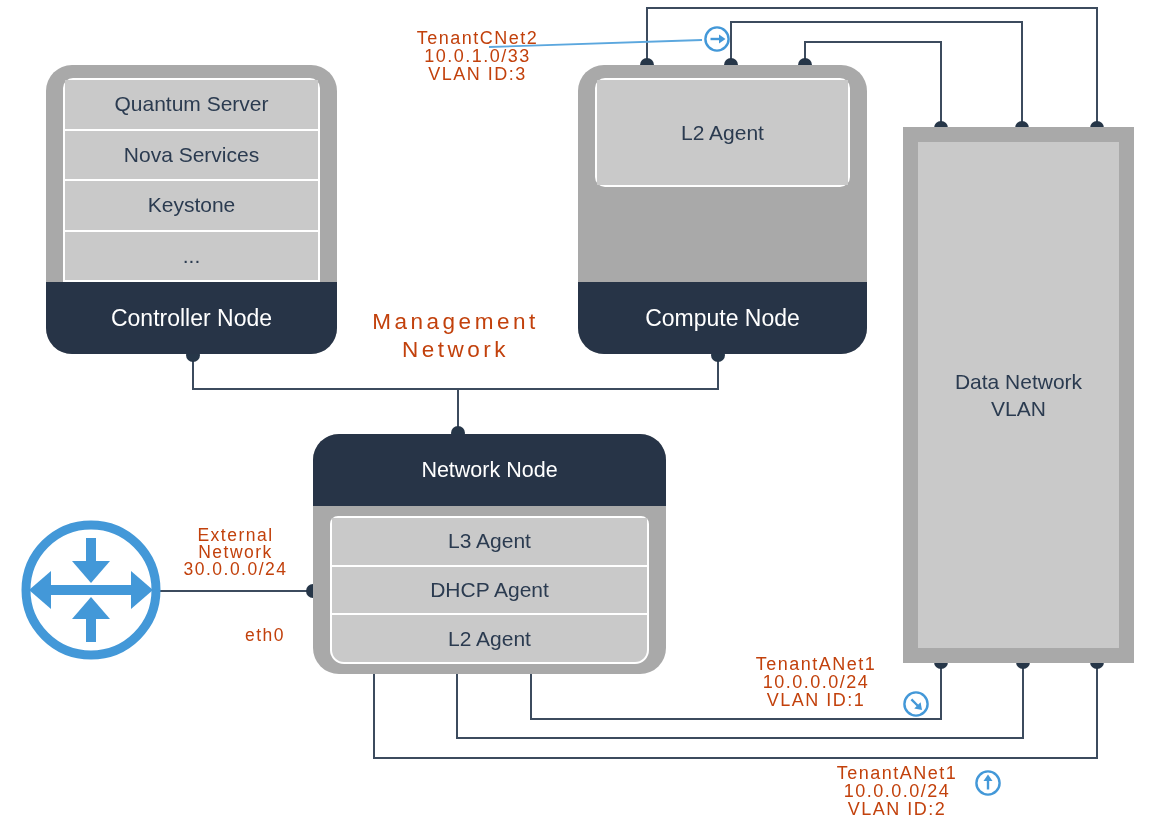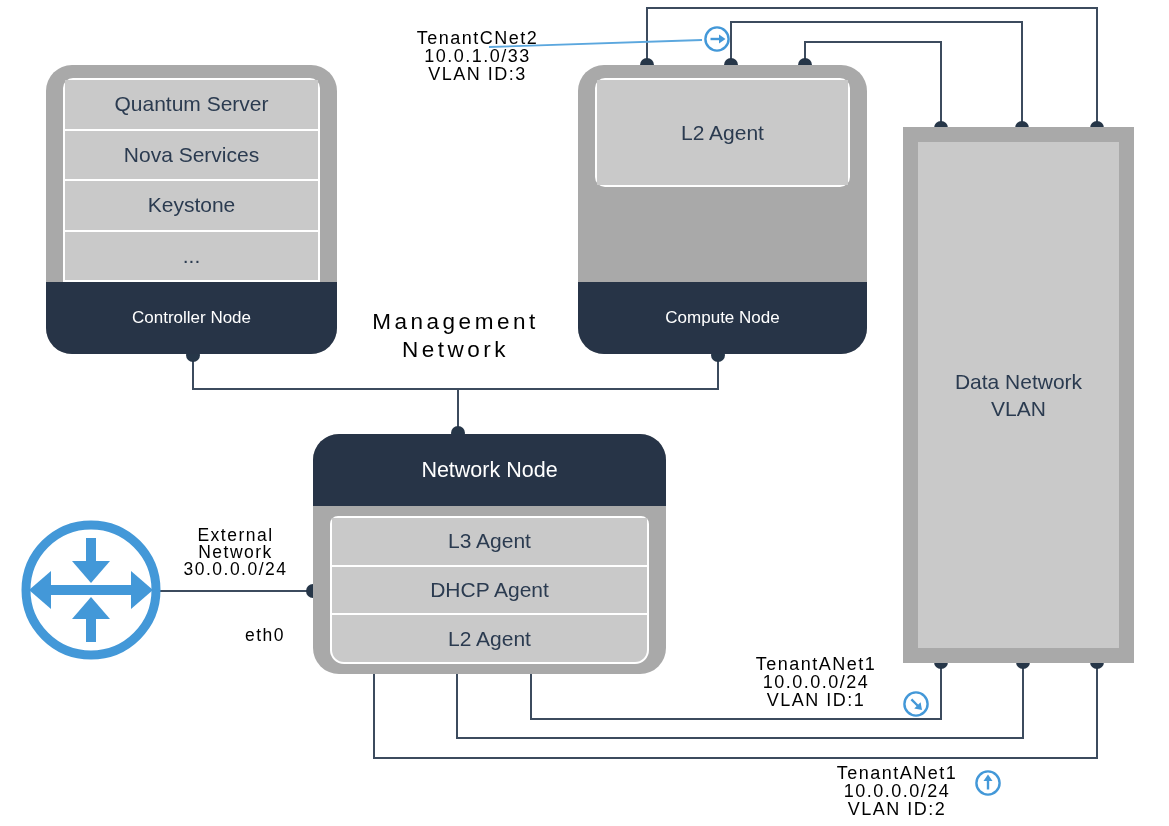--- a/index.html
+++ b/index.html
@@ -16,38 +16,38 @@
   .rows.top-round { border-radius:10px 10px 0 0; padding-bottom:12px; }
   .rows.all-round { border-radius:10px; }
   .rows.bottom-round { border-radius:8px 8px 14px 14px; }
   .row {
     flex:1; background:#c9c9c9; display:flex; align-items:center; justify-content:center;
     color:#2b3b50; font-size:21px;
   }
   .rows.bottom-round .row:last-child { border-radius:0 0 12px 12px; }
   .node-footer {
     position:absolute; left:0; right:0; bottom:0; height:72px; background:#273447;
-    border-radius:0 0 26px 26px; color:#ffffff; font-size:17px;
+    border-radius:0 0 26px 26px; color:#ffffff; font-size:23px;
     display:flex; align-items:center; justify-content:center;
   }
   .node-header {
     position:absolute; left:0; right:0; top:0; height:72px; background:#273447;
     border-radius:26px 26px 0 0; color:#ffffff; font-size:21.5px;
     display:flex; align-items:center; justify-content:center;
   }
   
   .vlan { position:absolute; left:903px; top:127px; width:231px; height:536px; background:#a9a9a9; }
   .vlan-inner {
     position:absolute; left:15px; top:15px; width:201px; height:506px; background:#c9c9c9;
     display:flex; flex-direction:column; align-items:center; justify-content:center;
     color:#2b3b50; font-size:21px; line-height:27px; text-align:center;
   }
   
   .blabel {
-    position:absolute; color:#000000; text-align:center;
+    position:absolute; color:#c2410c; text-align:center;
     font-size:18px; line-height:18px; letter-spacing:1.5px; white-space:nowrap;
   }
   .blabel.big { font-size:22.5px; line-height:28px; letter-spacing:3.5px; }
   .blabel div { white-space:nowrap; }
   
   svg.layer { position:absolute; left:0; top:0; }
   .wire { fill:none; stroke:#3c4b5e; stroke-width:2; }
   .wire-blue { fill:none; stroke:#5ba7de; stroke-width:1.8; }
   .dot { fill:#263648; stroke:none; }
   .bicon-stroke { fill:none; stroke:#4398d8; stroke-width:2.4; }

